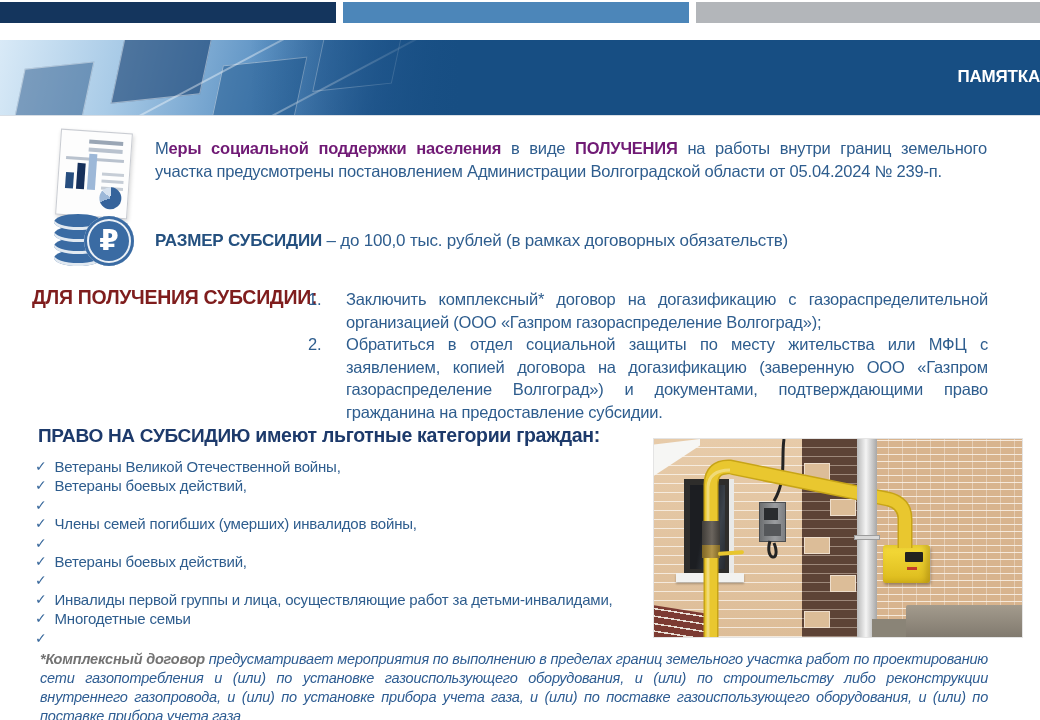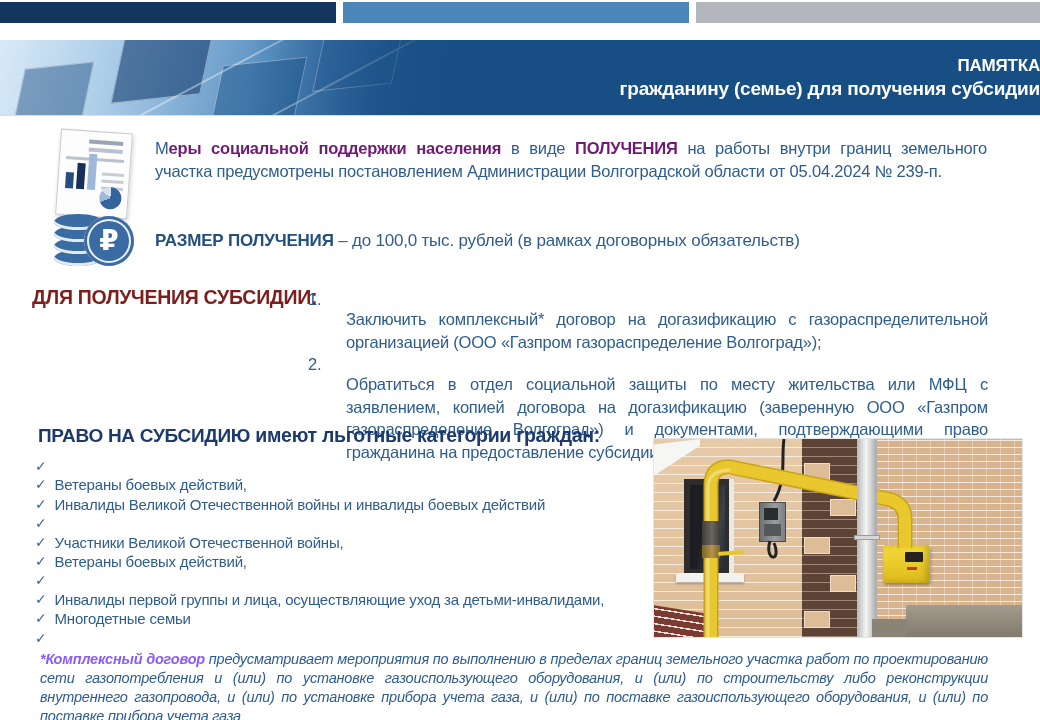--- a/index.html
+++ b/index.html
@@ -51,21 +51,21 @@
   .coins-icon .face { position:absolute; left:30px; top:4px; width:50px; height:50px; border-radius:50%; background:#3a6ba3; box-shadow:inset 0 0 0 3px #3a6ba3, inset 0 0 0 5px rgba(255,255,255,.9); display:flex; align-items:center; justify-content:center; }
   .coins-icon .rub { color:#fff; font-size:28px; font-weight:700; font-family:"DejaVu Sans",sans-serif; line-height:1; }
   .amount-line { position:absolute; left:155px; top:231px; width:840px; font-size:17px; color:#2e5d8e; letter-spacing:-0.2px; }
   .amount-line b { color:#24507f; }
 
   
   .howto-heading { position:absolute; left:32px; top:286px; font-size:19.5px; font-weight:700; color:#7f1d1d; letter-spacing:-0.3px; }
   .steps { position:absolute; left:308px; top:288px; width:680px; list-style:none; }
   .steps li { display:flex; font-size:16.5px; line-height:1.37; color:#2e5d8e; letter-spacing:-0.2px; }
   .steps .num { flex:0 0 38px; }
-  .steps .txt { flex:1; text-align:justify;margin-top:20px; }
+  .steps .txt { flex:1; text-align:justify; }
 
   
   .elig-heading { position:absolute; left:38px; top:424px; color:#1d3a6b; font-weight:700; letter-spacing:-0.3px; }
   .elig-heading .caps { font-size:19px; }
   .elig-heading .rest { font-size:19.5px; }
   .elig-list { position:absolute; left:35px; top:459px; width:600px; list-style:none; }
   .elig-list li { display:flex; gap:8px; font-size:15px; line-height:1.13; color:#2e5d8e; letter-spacing:-0.2px; margin-bottom:2.5px; }
   .elig-list .chk { color:#3a699c; font-family:"DejaVu Sans",sans-serif; font-size:14px; }
 
   
@@ -96,42 +96,41 @@
   .pipes { position:absolute; inset:0; }
   .downpipe { position:absolute; left:203px; top:0; width:20px; height:200px; background:linear-gradient(90deg,#b9b9b9,#f4f4f4 45%,#a7a7a7); }
   .downpipe .br { position:absolute; left:-3px; top:96px; width:26px; height:5px; background:#d8d8d8; border:1px solid #9c9c9c; }
   .riser-meter { position:absolute; left:48px; top:82px; width:18px; height:24px; background:linear-gradient(90deg,#3f3c38,#6b655e 55%,#3f3c38); }
   .riser-valve { position:absolute; left:48px; top:106px; width:18px; height:13px; background:linear-gradient(90deg,#7d6524,#b3954a 55%,#7d6524); }
   .lever { position:absolute; left:64px; top:112px; width:26px; height:4px; background:#e8c62e; transform:rotate(-4deg); border-radius:2px; }
   .cable { position:absolute; left:0; top:0; }
 
   
   .footnote { position:absolute; left:40px; top:650px; width:948px; font-style:italic; font-size:14.5px; line-height:1.32; color:#2d5c92; text-align:justify; letter-spacing:-0.2px; }
-  .footnote b { color:#8b5cf6; }
+  .footnote b { color:#737373; }
 </style>
 </head>
 <body>
 
 <div class="stripe dark"></div>
 <div class="stripe blue"></div>
 <div class="stripe gray"></div>
 
 <div class="band">
   <div class="hero-art">
     <div class="cube c1"></div>
     <div class="cube c2"></div>
     <div class="cube c3"></div>
     <div class="cube c4"></div>
     <div class="line l1"></div>
     <div class="line l2"></div>
   </div>
   <div class="fade"></div>
   <div class="title">
     <div class="t1">ПАМЯТКА</div>
-    <div class="t2">гражданину (семье) для получения субсидии</div>
   </div>
 </div>
 
 <div class="doc-icon">
   <div class="hl h1"></div>
   <div class="hl h2"></div>
   <div class="hl h3"></div>
   <div class="bar b1"></div>
   <div class="bar b2"></div>
   <div class="bar b3"></div>
@@ -144,74 +143,74 @@
 
 <div class="coins-icon">
   <div class="c e4"></div>
   <div class="c e3"></div>
   <div class="c e2"></div>
   <div class="c e1"></div>
   <div class="face">
       <span class="rub">₽</span>
     </div>
 </div>
-<p class="amount-line"><b>РАЗМЕР ПОЛУЧЕНИЯ</b><span> – до 100,0 тыс. рублей (в рамках договорных обязательств)</span></p>
+<p class="amount-line"><b>РАЗМЕР СУБСИДИИ</b><span> – до 100,0 тыс. рублей (в рамках договорных обязательств)</span></p>
 
 <div class="howto-heading">ДЛЯ ПОЛУЧЕНИЯ СУБСИДИИ:</div>
 <ol class="steps">
 
     <li>
       <span class="num">1.</span>
       <span class="txt">Заключить комплексный* договор на догазификацию с газораспределительной организацией (ООО «Газпром газораспределение Волгоград»);</span>
     </li>
 
     <li>
       <span class="num">2.</span>
       <span class="txt">Обратиться в отдел социальной защиты по месту жительства или МФЦ с заявлением, копией договора на догазификацию (заверенную ООО «Газпром газораспределение Волгоград») и документами, подтверждающими право гражданина на предоставление субсидии.</span>
     </li>
   </ol>
 
 <div class="elig-heading"><span class="caps">ПРАВО НА СУБСИДИЮ</span><span class="rest"> имеют льготные категории граждан:</span></div>
 <ul class="elig-list">
 
     <li>
       <span class="chk">✓</span>
+      <span>Ветераны Великой Отечественной войны,</span>
     </li>
 
     <li>
       <span class="chk">✓</span>
       <span>Ветераны боевых действий,</span>
     </li>
 
     <li>
       <span class="chk">✓</span>
-      <span>Инвалиды Великой Отечественной войны и инвалиды боевых действий</span>
-    </li>
-
-    <li>
-      <span class="chk">✓</span>
-    </li>
-
-    <li>
-      <span class="chk">✓</span>
-      <span>Участники Великой Отечественной войны,</span>
+    </li>
+
+    <li>
+      <span class="chk">✓</span>
+      <span>Члены семей погибших (умерших) инвалидов войны,</span>
+    </li>
+
+    <li>
+      <span class="chk">✓</span>
     </li>
 
     <li>
       <span class="chk">✓</span>
       <span>Ветераны боевых действий,</span>
     </li>
 
     <li>
       <span class="chk">✓</span>
     </li>
 
     <li>
       <span class="chk">✓</span>
-      <span>Инвалиды первой группы и лица, осуществляющие уход за детьми-инвалидами,</span>
+      <span>Инвалиды первой группы и лица, осуществляющие работ за детьми-инвалидами,</span>
     </li>
 
     <li>
       <span class="chk">✓</span>
       <span>Многодетные семьи</span>
     </li>
 
     <li>
       <span class="chk">✓</span>
     </li>

